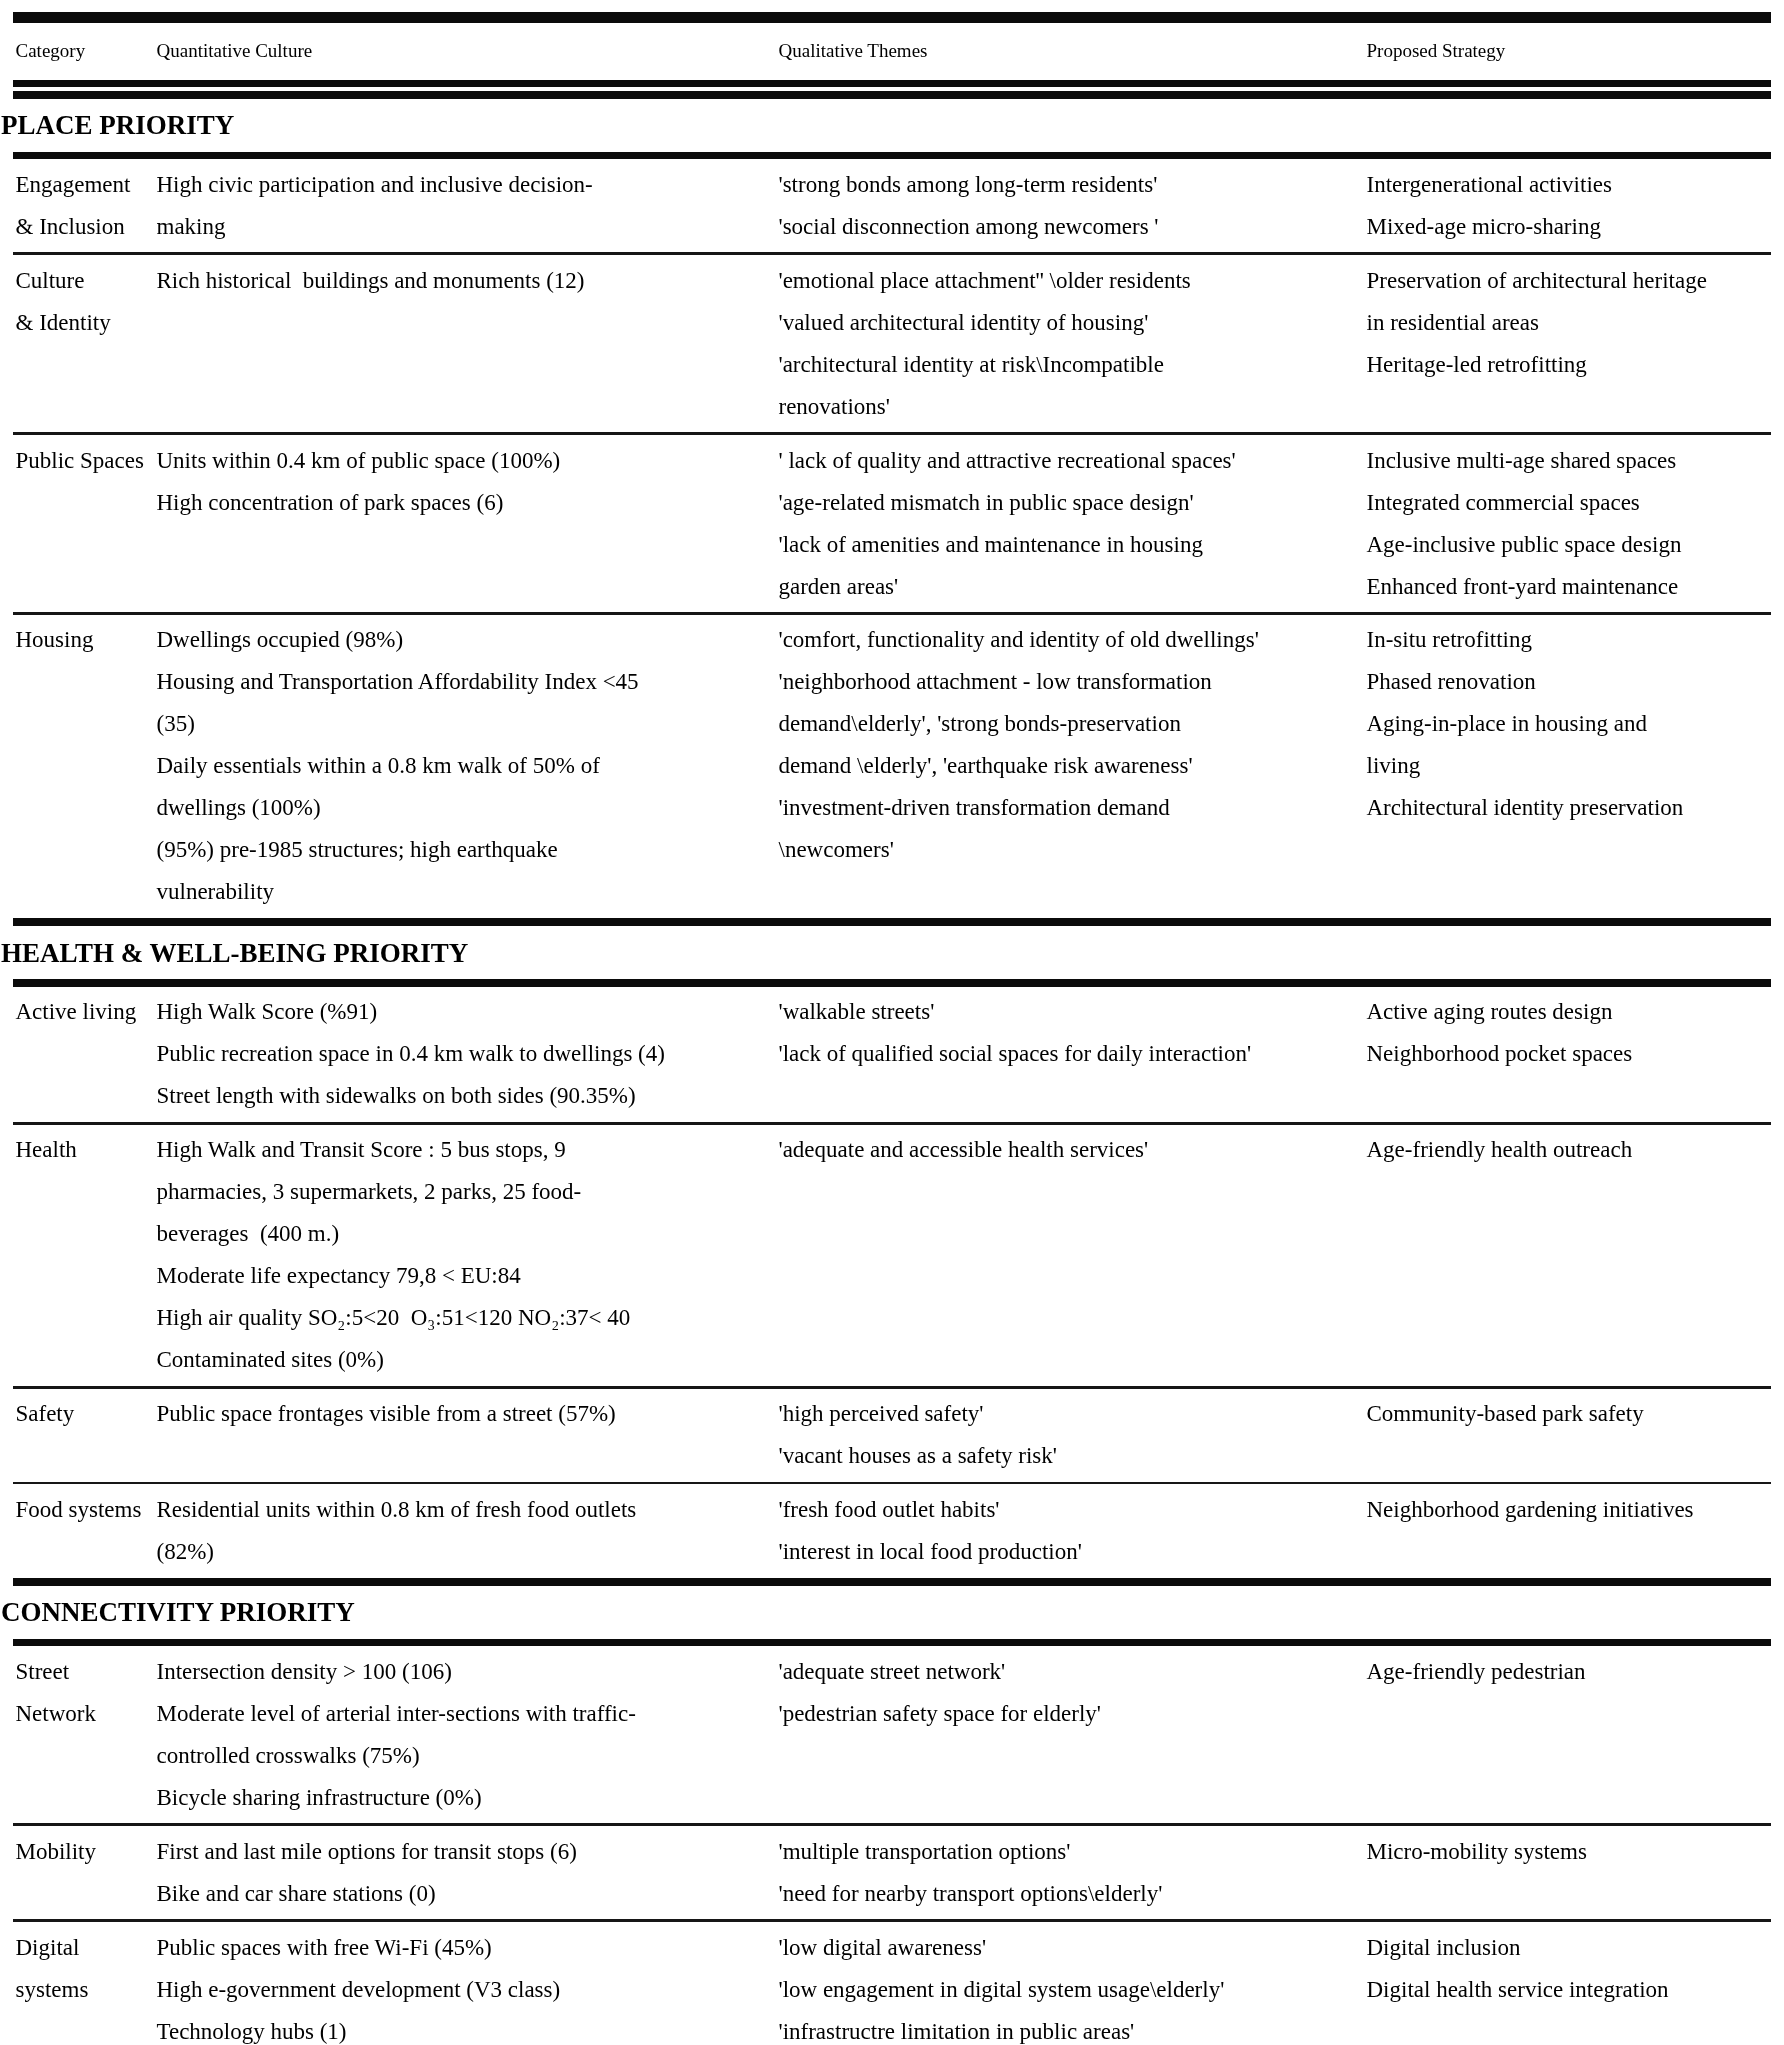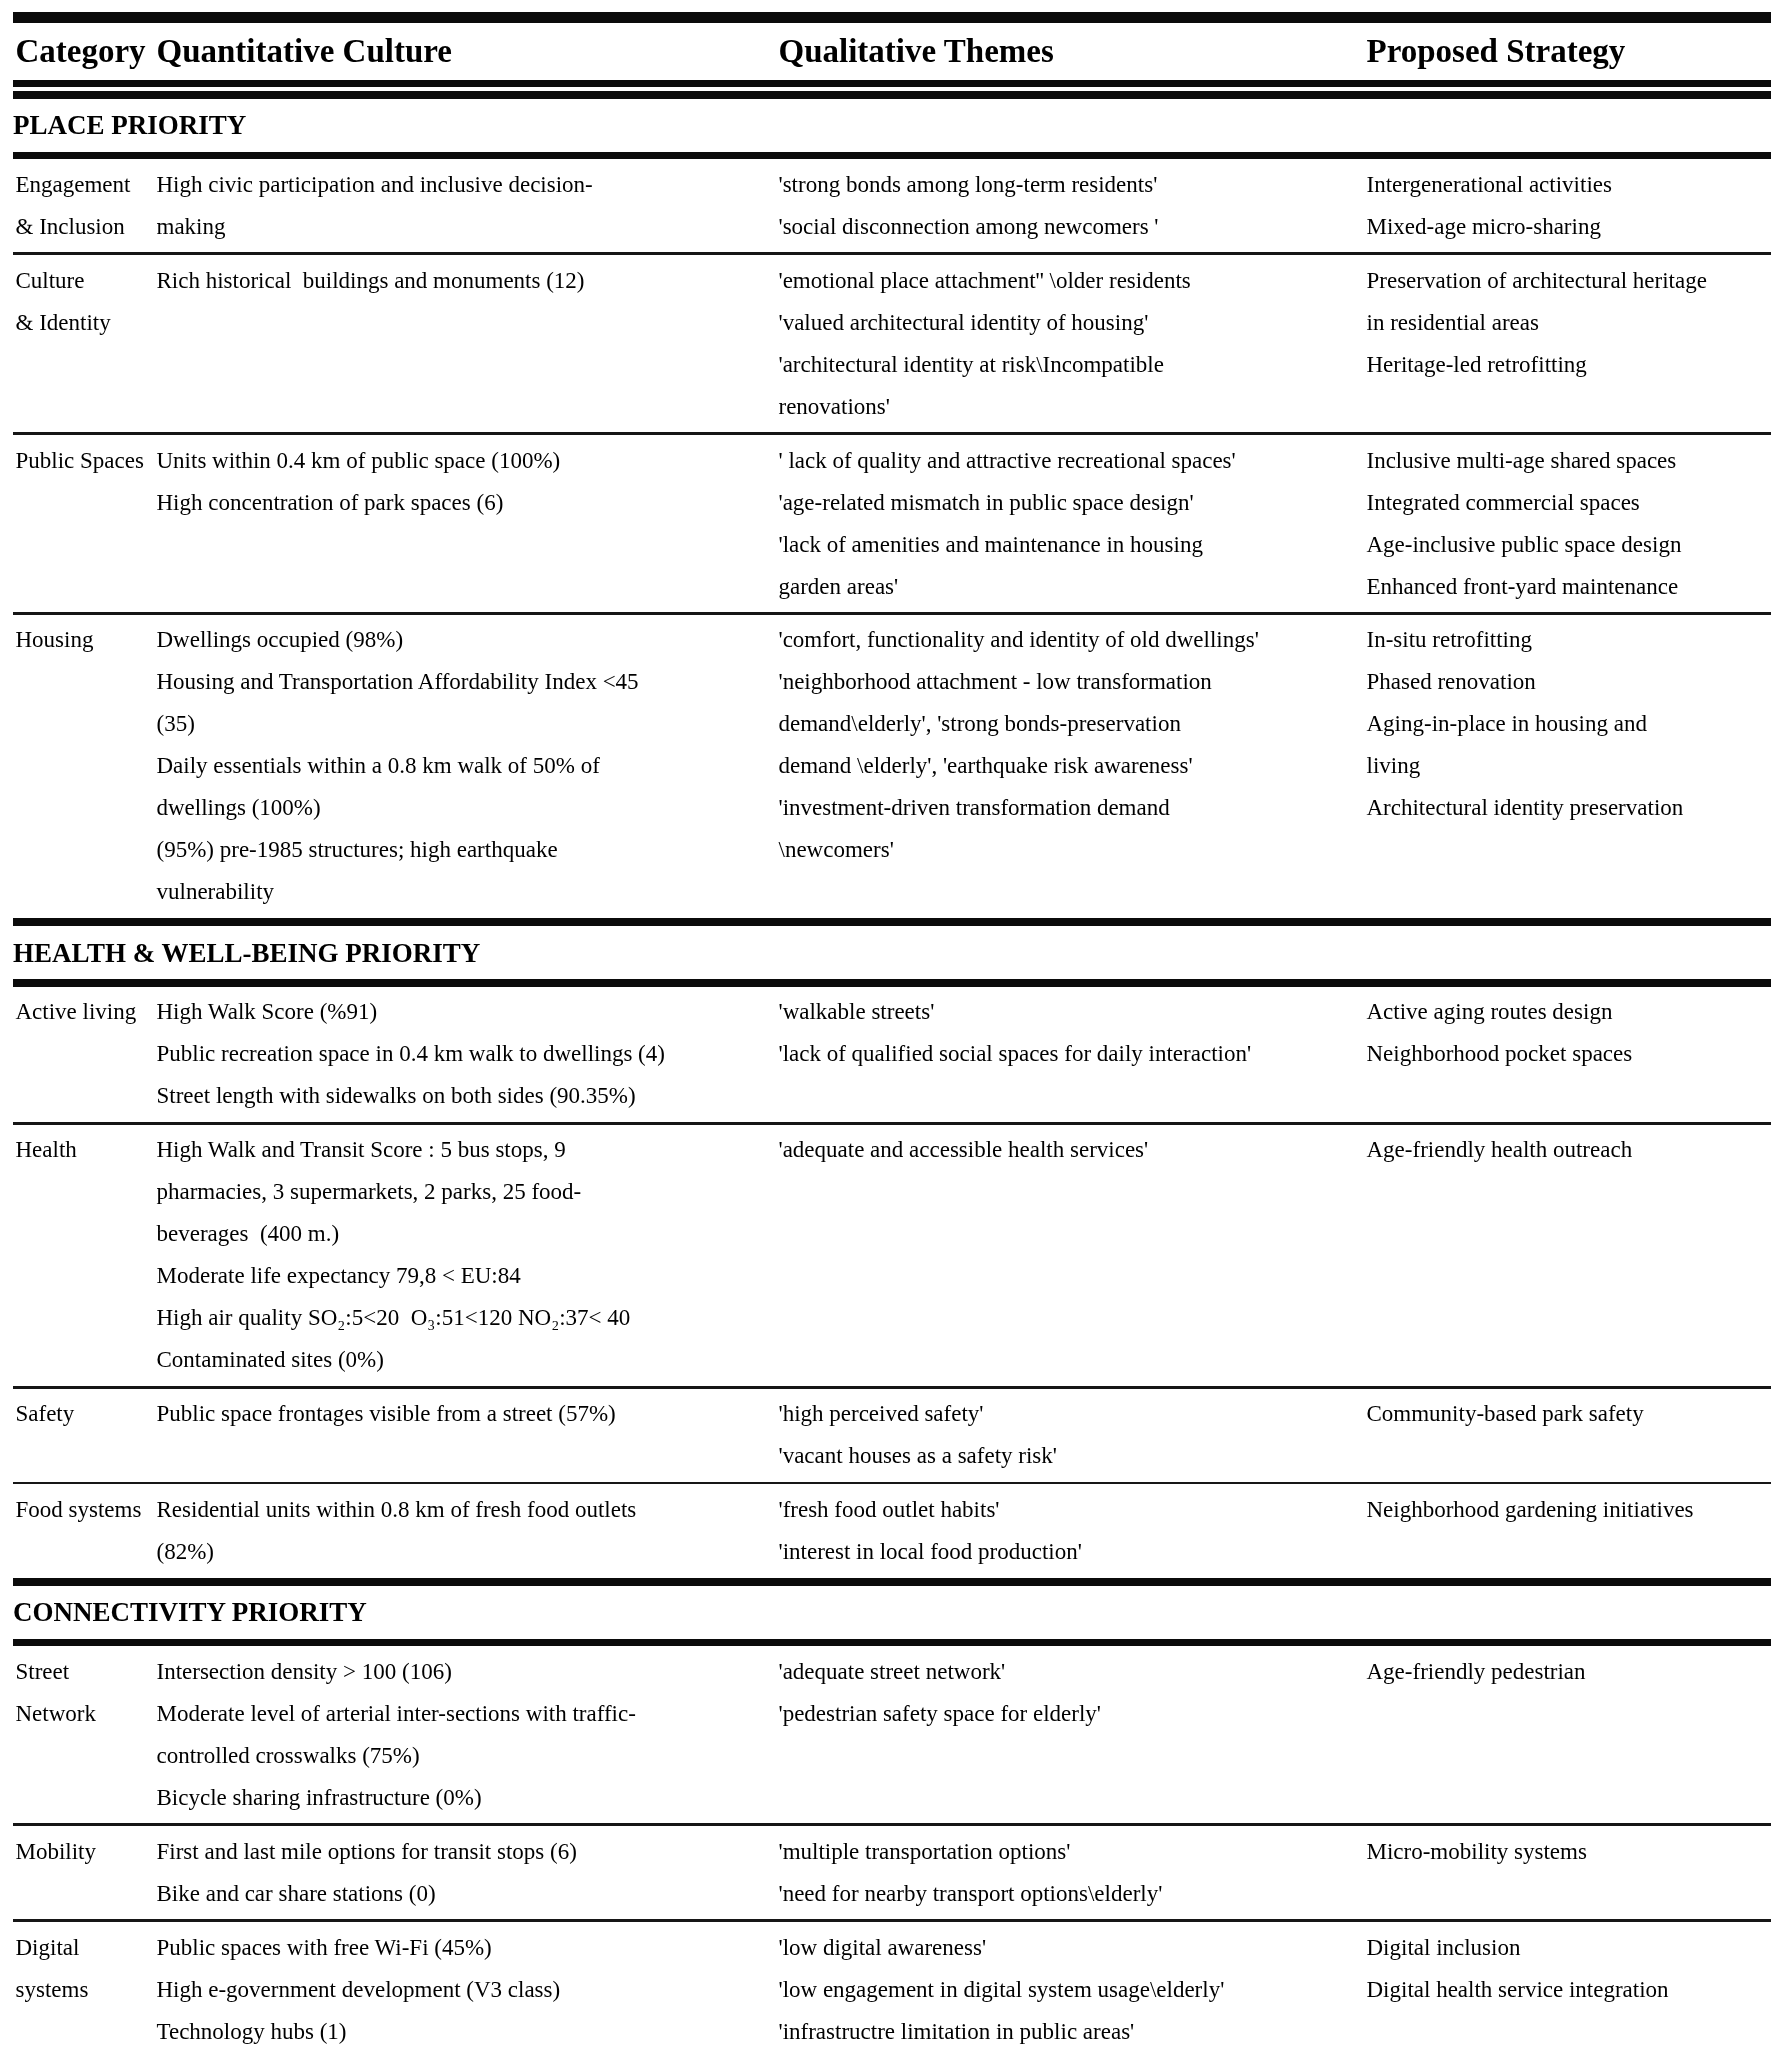--- a/index.html
+++ b/index.html
@@ -11,22 +11,22 @@
   .rule-sec{height:8.2px;}
   .rule-thin{height:2.7px;background:#161616;}
   .rule-double{margin:0 12.8px;}
   .rule-double .bar{height:7.3px;background:#0b0b0b;}
   .rule-double .gap{height:4.6px;background:#fff;}
   .grid-row{display:grid;grid-template-columns:141px 622px 588px 1fr;margin:0 15.5px;align-items:start;}
   .header-row{padding:7.3px 0;}
   .data-row{padding:4.6px 0;}
   .cell{min-width:0;overflow:visible;}
   .line{height:42px;line-height:42px;font-size:23px;white-space:pre;}
-  .hline{font-weight:bold;font-size:33px;}
-  .section-title-row{margin:0 13px;padding:3.6px 0;}
+  .hline{font-weight:normal;font-size:19px;}
+  .section-title-row{margin:0 1px;padding:3.6px 0;}
   .section-title-row .line{height:46px;line-height:46px;font-weight:bold;font-size:27px;}
 </style>
 </head>
 <body>
 
 <div class="page">
   <div class="rule rule-top"></div>
   <div class="grid-row header-row" id="header-row">
       <div class="cell">
         <div class="line hline">Category</div>

